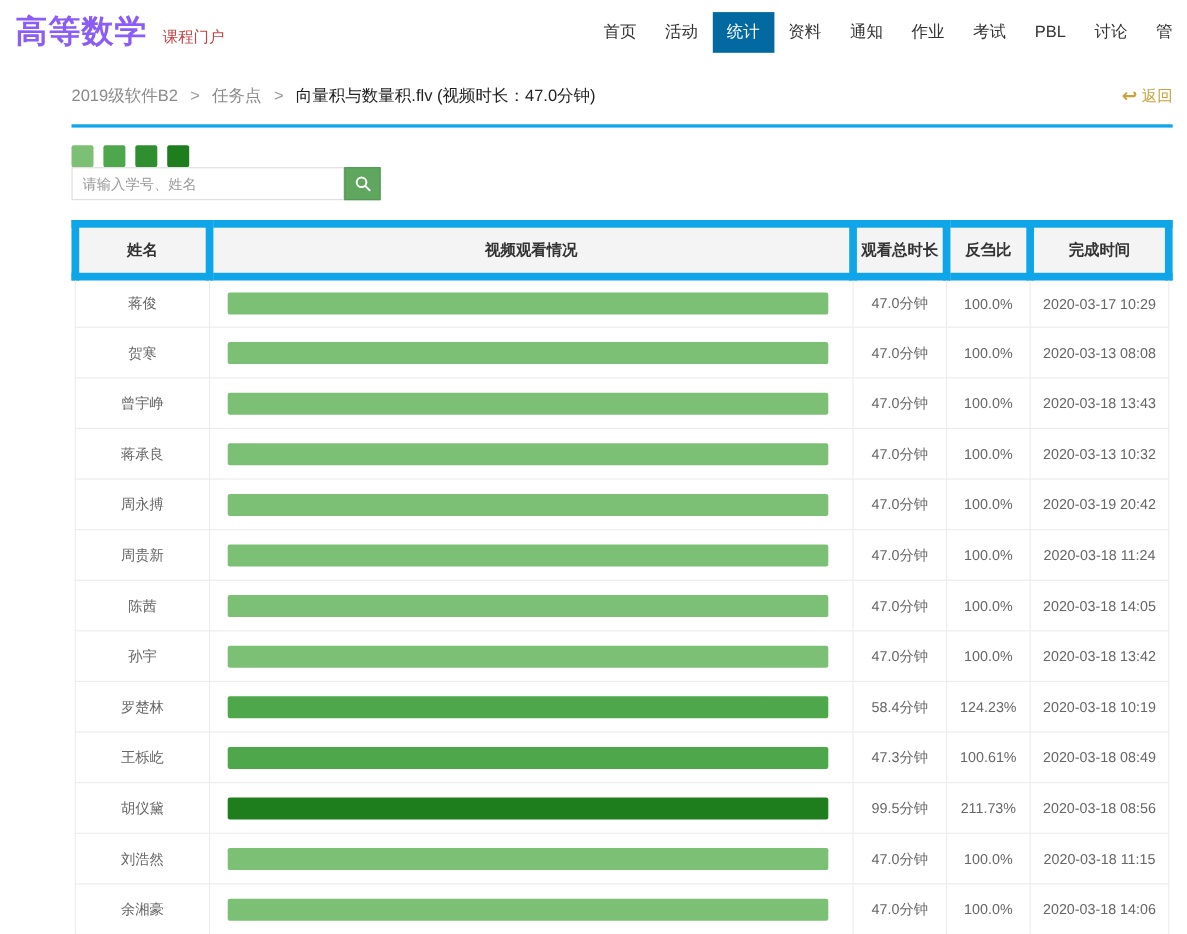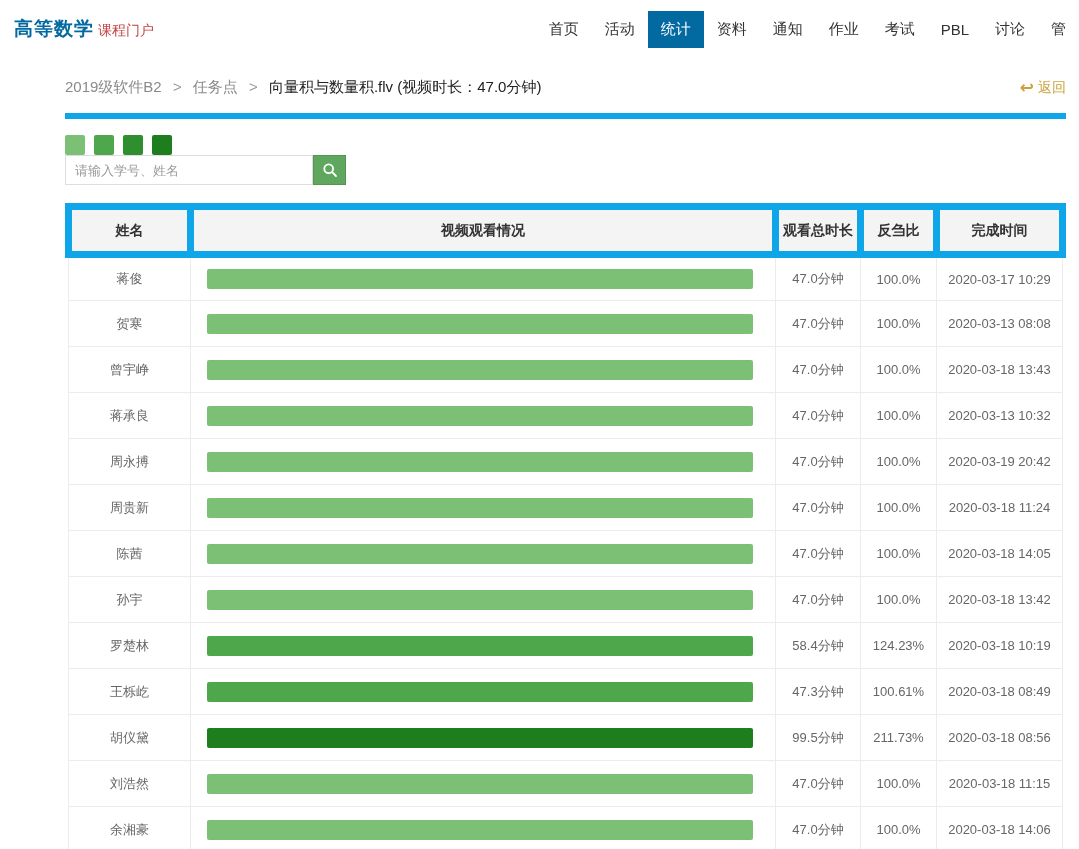--- a/index.html
+++ b/index.html
@@ -3,31 +3,31 @@
 <meta charset="utf-8">
 <style>
   * { margin:0; padding:0; box-sizing:border-box; }
   html,body { width:1079px; height:849px; overflow:hidden; background:#fff;
     font-family:"Liberation Sans","DejaVu Sans",sans-serif; }
 
   
   .header { height:58px; display:flex; align-items:center; justify-content:space-between;
     padding-left:14px; background:#fff; }
   .brand { display:flex; align-items:baseline; white-space:nowrap; }
-  .brand-title { font-size:19px; font-weight:bold; color:#0369a1; letter-spacing:1px;text-align:right; }
-  .brand-sub { font-size:14px; color:#c24444; margin-left:4px; }
+  .brand-title { font-size:29px; font-weight:bold; color:#8b5cf6; letter-spacing:1px;text-align:right; }
+  .brand-sub { font-size:14px; color:#c24444; margin-left:14px; }
   .nav { display:flex; align-items:center; }
   .nav-item { font-size:15px; color:#333; padding:9px 13px; cursor:pointer; white-space:nowrap; }
   .nav-item.active { background:#0369a1; color:#fff; }
 
   
   .container { margin:0 13px 0 65px; }
 
   .breadcrumb-bar { display:flex; justify-content:space-between; align-items:center;
-    padding:20px 0 16px; border-bottom:6px solid #0ea5e9; }
+    padding:20px 0 16px; border-bottom:3px solid #0ea5e9; }
   .breadcrumb { font-size:15px; color:#8a8a8a; }
   .breadcrumb .sep { margin:0 7px; color:#9a9a9a; }
   .breadcrumb .link { cursor:pointer; }
   .breadcrumb .current { color:#222; }
   .back-link { display:flex; align-items:center; gap:4px; color:#c9a23c; font-size:14px; cursor:pointer; }
   .back-icon { font-size:17px; font-weight:bold; line-height:1; }
 
   
   .legend { display:flex; gap:9px; margin-top:16px; }
   .legend-swatch { width:20px; height:20px; border-radius:2px; }

